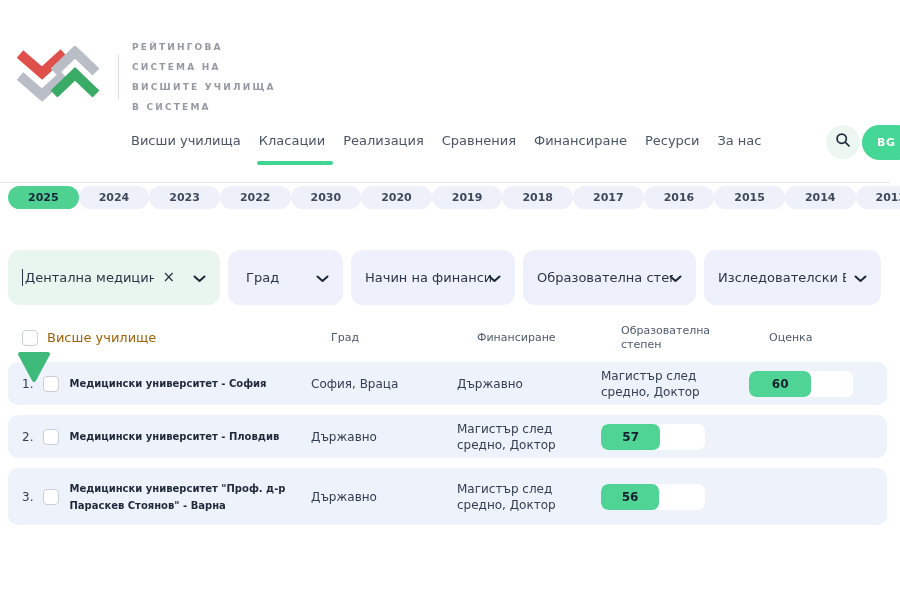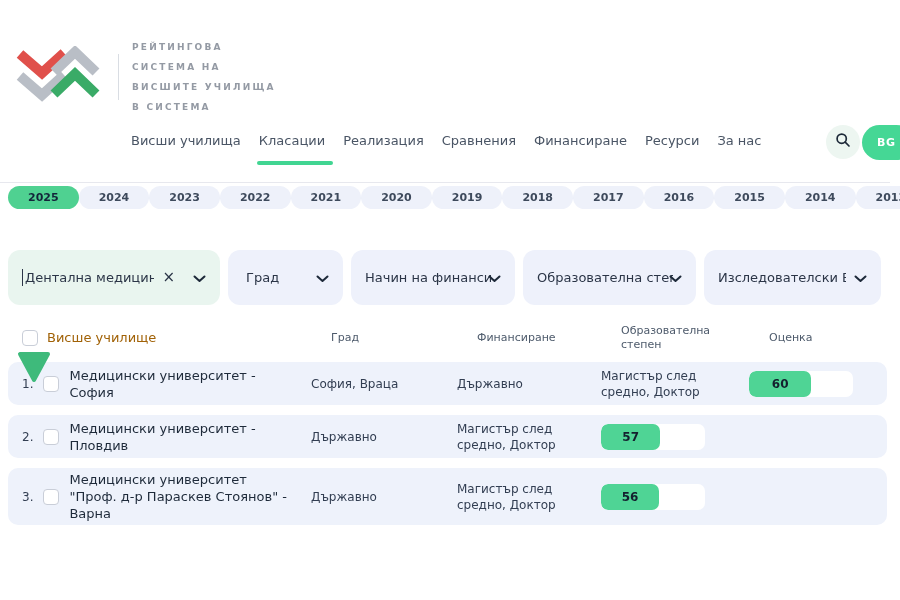--- a/index.html
+++ b/index.html
@@ -46,21 +46,21 @@
   .tgrid { display:grid; grid-template-columns:292px 146px 144px 148px 1fr; align-items:center; }
   .thead { height:40px; margin-bottom:4px; }
   .thead .hcell { font-size:11px; color:#4d5a6b; padding-left:31px; line-height:14px; }
   .thead .hcell-school { display:flex; align-items:center; gap:9px; padding-left:14px; font-size:13px; color:#a16207; }
   .checkbox { width:16px; height:16px; border:1.5px solid #c9ced8; border-radius:4px; background:#fff; flex:none; cursor:pointer; }
   .trow { background:#eef2fb; border-radius:10px; margin-bottom:10px; }
   .row-h1 { height:43px; }
   .row-h2 { height:57px; }
   .cell-school { display:flex; align-items:center; gap:10px; padding-left:14px; }
   .rank { font-size:12px; color:#323e52; flex:none; }
-  .school-name { font-size:13px; font-weight:400; color:#1e2a3a; line-height:17px; padding-right:6px; }
+  .school-name { font-size:10px; font-weight:700; color:#1e2a3a; line-height:17px; padding-right:6px; }
   .cell-text { font-size:12px; color:#323e52; padding-left:11px; padding-right:28px; line-height:16px; }
   .cell-score { padding-left:11px; }
   .score-bar { width:104px; height:26px; background:#ffffff; border-radius:7px; overflow:hidden; }
   .score-fill { height:100%; background:#4fd495; border-radius:7px; display:flex; align-items:center; justify-content:center; font-size:12px; font-weight:bold; color:#14202e; }
 
   .cursor-triangle { position:absolute; left:17px; top:351px; z-index:5; }
 </style>
 </head>
 <body>
 
@@ -104,21 +104,21 @@
   </div>
   <div class="lang-btn">BG</div>
 
   <div class="top-divider"></div>
   <div class="years">
     <span class="years-line"></span>
     <span class="year-pill selected">2025</span>
     <span class="year-pill">2024</span>
     <span class="year-pill">2023</span>
     <span class="year-pill">2022</span>
-    <span class="year-pill">2021</span>
+    <span class="year-pill">2030</span>
     <span class="year-pill">2020</span>
     <span class="year-pill">2019</span>
     <span class="year-pill">2018</span>
     <span class="year-pill">2017</span>
     <span class="year-pill">2016</span>
     <span class="year-pill">2015</span>
     <span class="year-pill">2014</span>
     <span class="year-pill">2013</span>
     <span class="year-pill">2012</span>
   </div>

